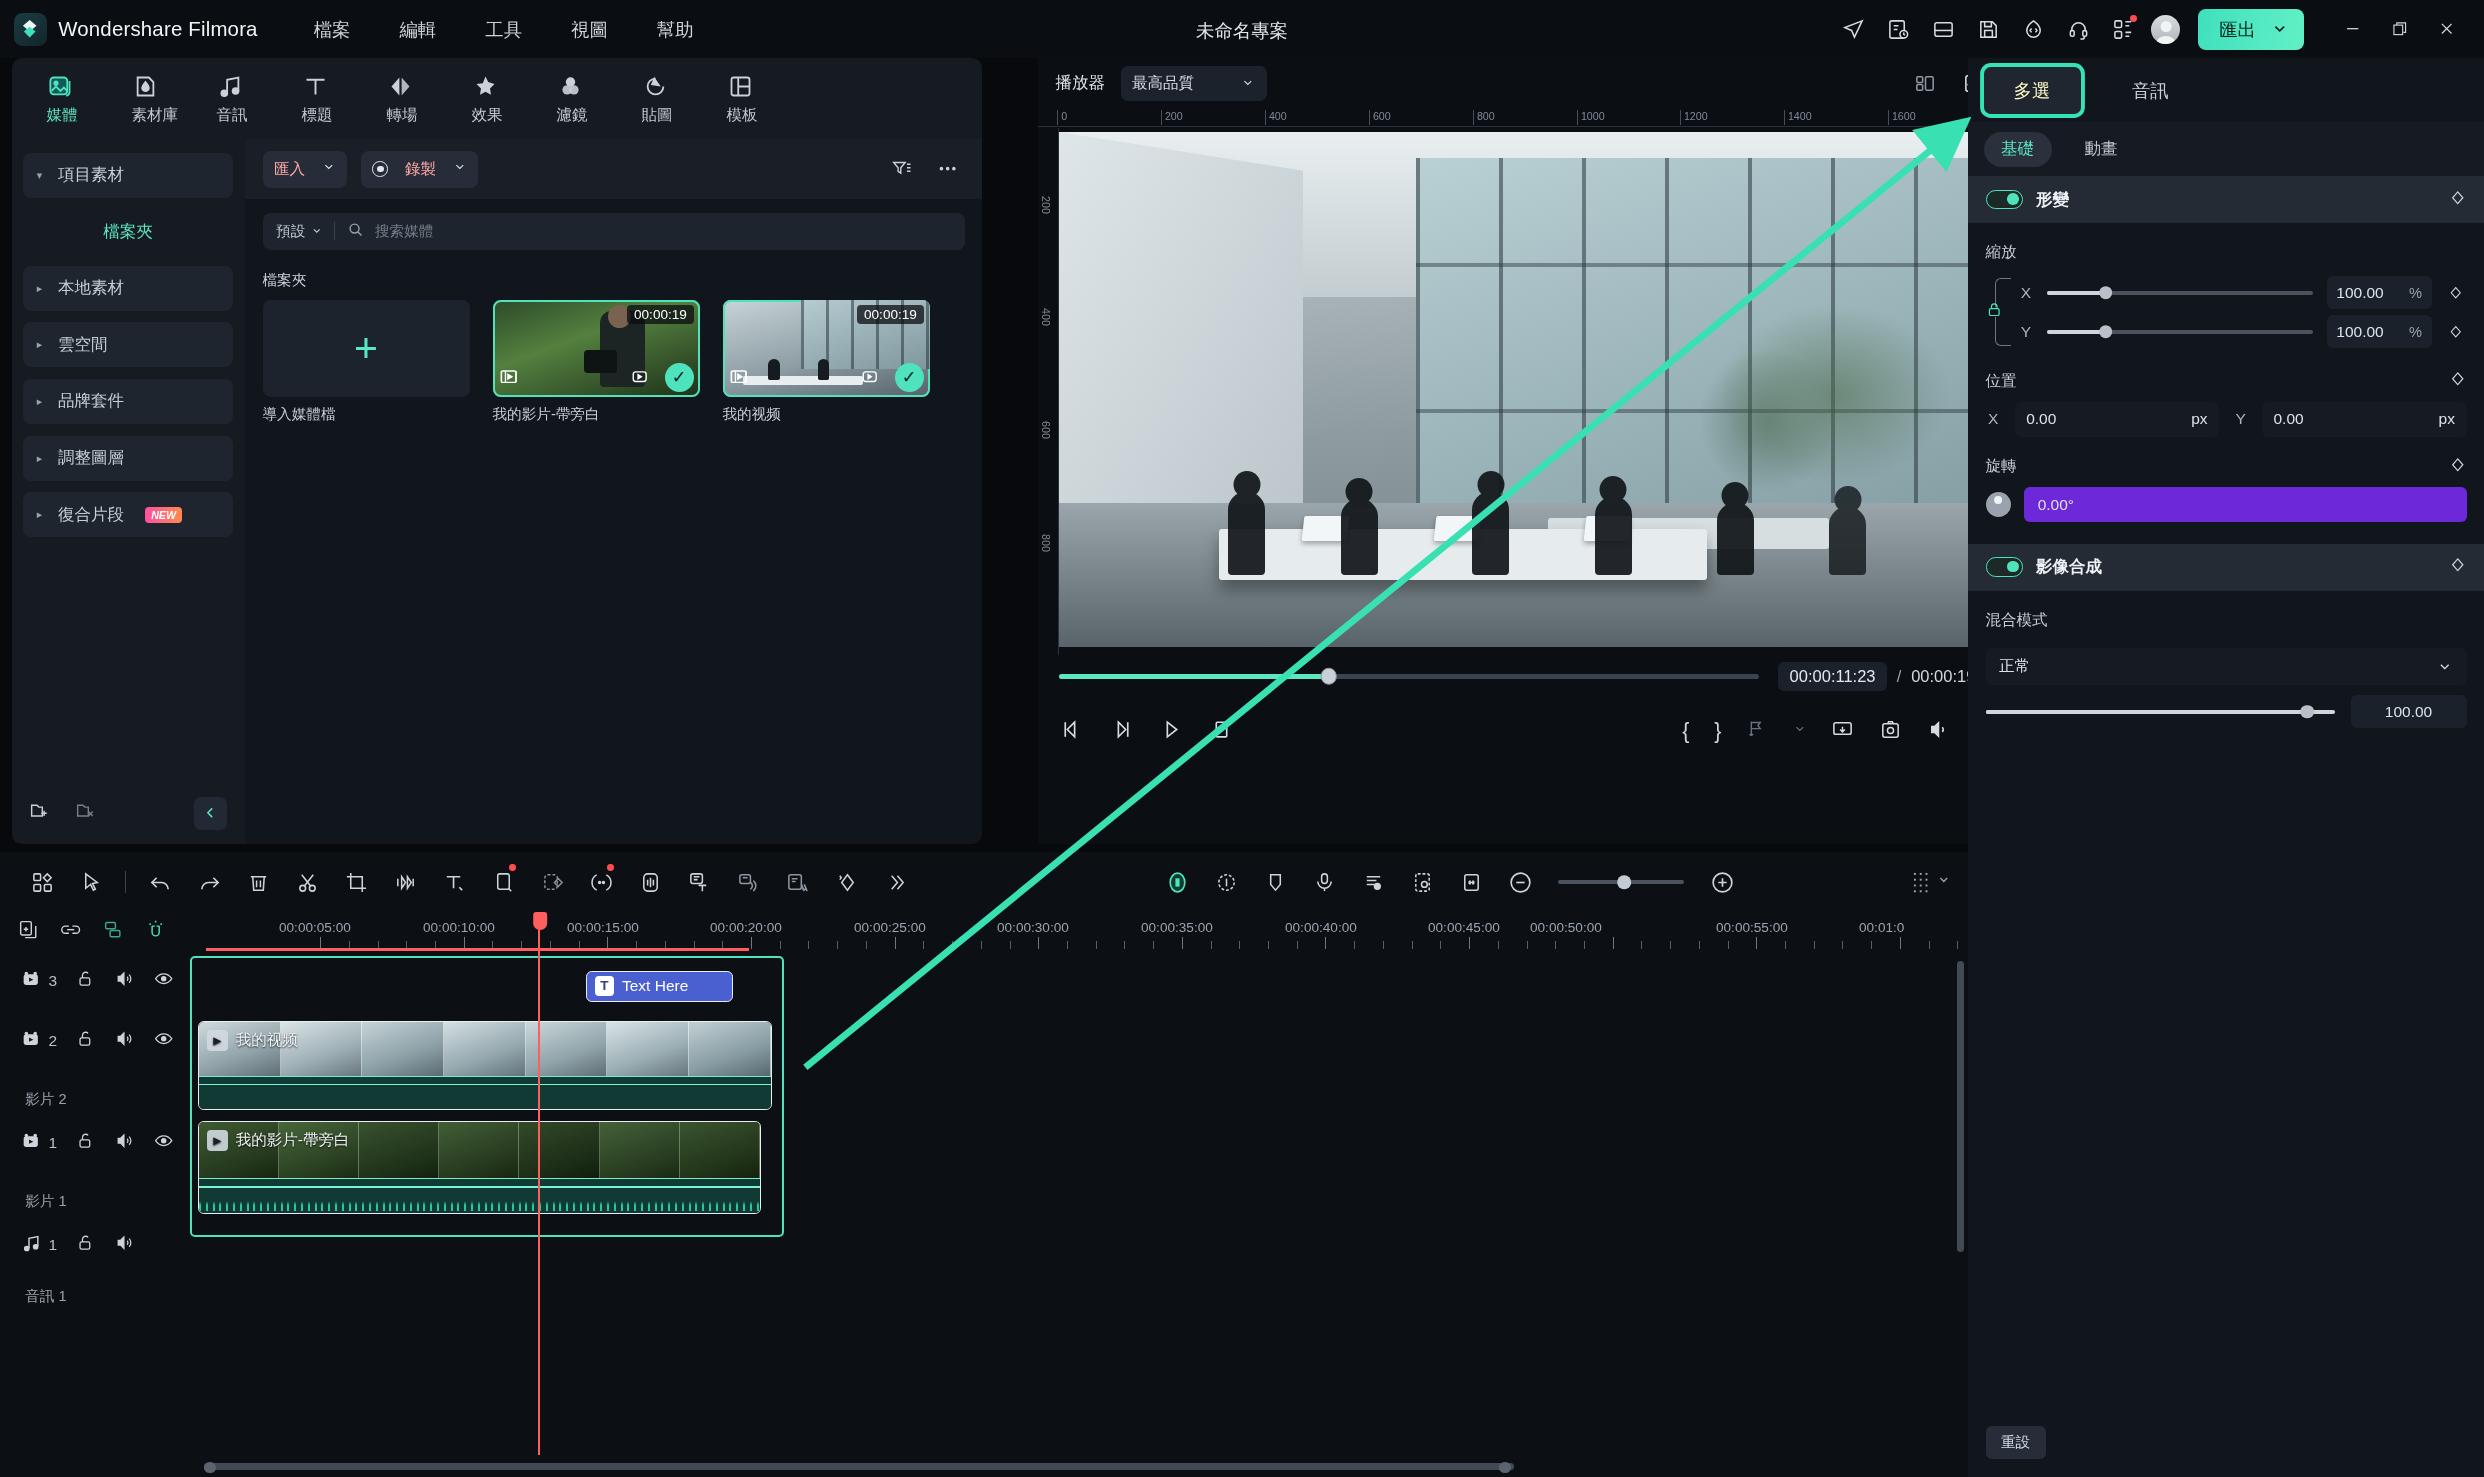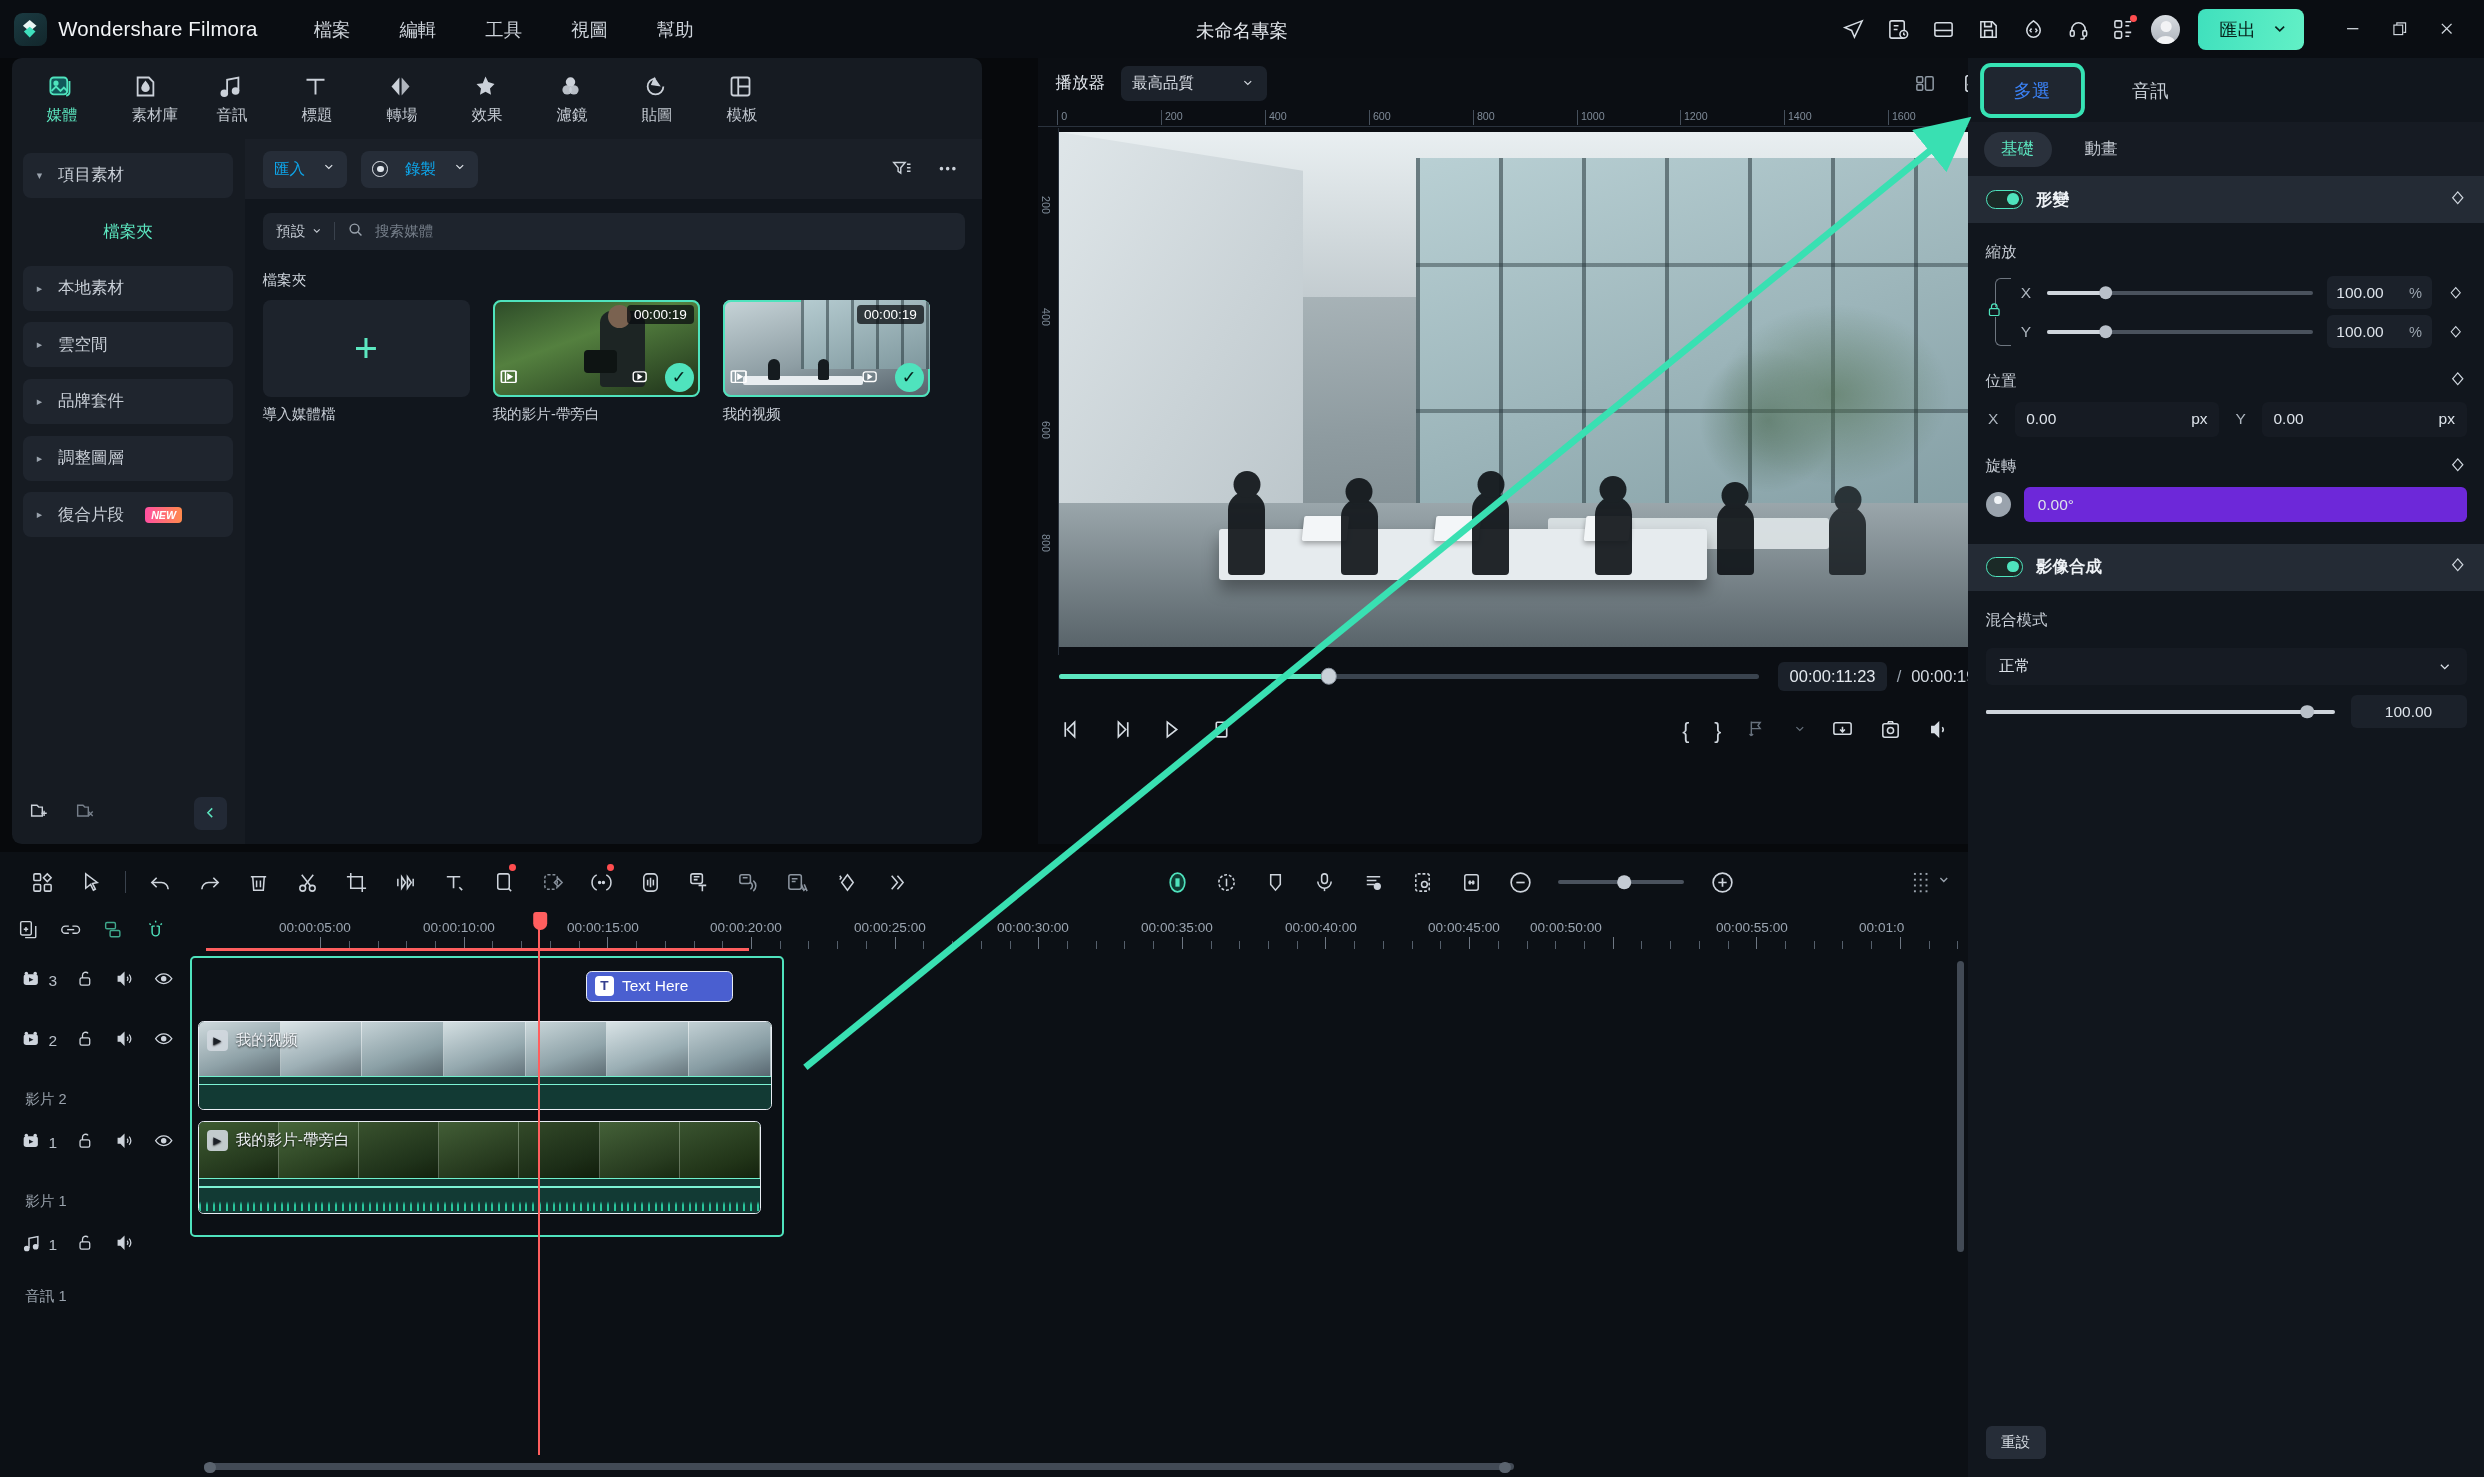--- a/index.html
+++ b/index.html
@@ -118,21 +118,21 @@
   
   .mediapanel {
     position: absolute; left: 245px; top: 139px; width: 737px; height: 705px;
     background: #11161d; border-radius: 0 0 9.7px 0;
   }
   .media-toolbar {
     height: 60px; display: flex; align-items: center; padding: 0 17.5px; gap: 13.6px;
     background: #1a1f27;
   }
   .btn-pill {
-    height: 37px; border-radius: 7.8px; background: #262d38; color: #0ea5e9;
+    height: 37px; border-radius: 7.8px; background: #262d38; color: #fca5a5;
     display: flex; align-items: center; gap: 17px; padding: 0 11.6px; font-size: 15.5px;
     cursor: default;
   }
   .btn-pill .rec-dot {
     width: 15.5px; height: 15.5px; border-radius: 50%; border: 1.9px solid #dfe4ea;
     display: flex; align-items: center; justify-content: center;
   }
   .btn-pill .rec-dot i { width: 6.8px; height: 6.8px; border-radius: 50%; background: #dfe4ea; display:block; }
   .tool-spacer { flex: 1; }
   .icon-btn { width: 33px; height: 33px; display: flex; align-items: center; justify-content: center; color: #cbd1d9; }
@@ -289,21 +289,21 @@
   .rightpanel {
     position: absolute; left: 1968px; top: 58px; width: 516px; height: 1420px;
     background: #11161d;
   }
   .rp-tabs { height: 64px; display: flex; align-items: center; padding-left: 15.5px; gap: 21.3px; }
   .rp-tab {
     height: 47px; min-width: 97px; border-radius: 6.8px;
     display: flex; align-items: center; justify-content: center;
     font-size: 18.4px; color: #c9d0d8; cursor: default;
   }
-  .rp-tab.active { background: #1f2630; color: #3b82f6; box-shadow: 0 0 0 3.9px #36e3b4; }
+  .rp-tab.active { background: #1f2630; color: #fef9c3; box-shadow: 0 0 0 3.9px #36e3b4; }
   .rp-subtabs { height: 54px; display: flex; align-items: center; padding-left: 15.5px; gap: 15.5px; background:#161b23;}
   .rp-sub {
     height: 35px; padding: 0 17.5px; border-radius: 17.5px; display: flex; align-items: center;
     font-size: 16.5px; color: #c6ccd4; cursor: default;
   }
   .rp-sub.active { background: #2a313c; color: #5ce7c0; }
   .sect-head {
     height: 47px; background: #242b35; display: flex; align-items: center;
     padding: 0 17.5px; gap: 13.6px;
   }

